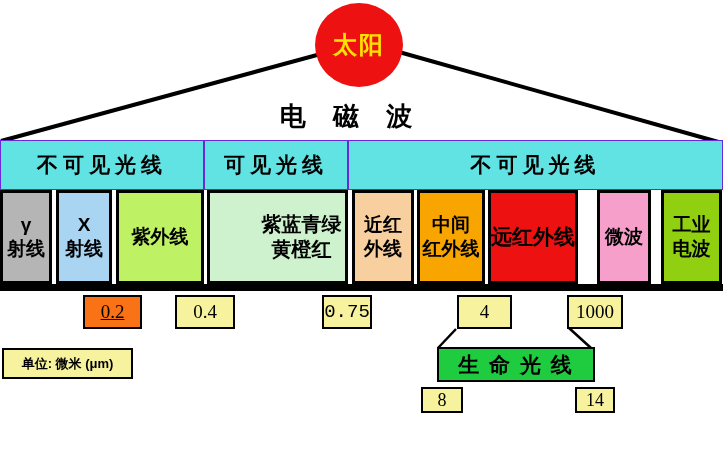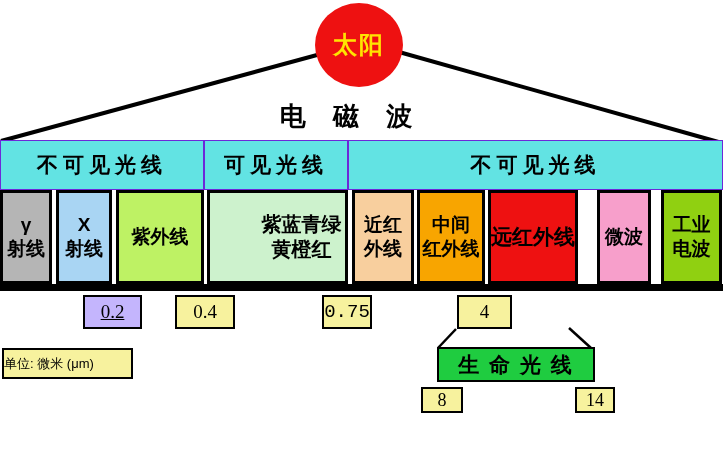--- a/index.html
+++ b/index.html
@@ -59,22 +59,22 @@
   }
   .m0{left:83px;width:59px;}
   .m1{left:175px;width:60px;}
   .m2{left:322px;width:50px;}
   .m3{left:457px;width:55px;}
   .m4{left:567px;width:56px;}
 
   
   .unit{
     position:absolute;left:2px;top:348px;width:131px;height:31px;box-sizing:border-box;
-    border:2px solid #000;display:flex;align-items:center;
-    font-size:13px;font-weight:normal;white-space:nowrap;
+    border:2px solid #000;display:flex;align-items:center;justify-content:center;
+    font-size:13px;font-weight:bold;white-space:nowrap;
   }
 
   
   .life{
     position:absolute;left:437px;top:347px;width:158px;height:35px;box-sizing:border-box;
     border:2px solid #000;display:flex;align-items:center;justify-content:center;
     font-size:21px;font-weight:bold;letter-spacing:2px;white-space:nowrap;
   }
   
   .range{
@@ -145,31 +145,34 @@
     <span>微波</span>
     <span></span>
   </div>
   <div class="band b8" style="background-color: rgb(144, 208, 17);">
     <span>工业</span>
     <span>电波</span>
   </div>
 
   <div class="baseline"></div>
 
-  <div class="marker m0" style="background-color: #c4b5fd; text-decoration: underline;">
+  <div class="marker m0" style="background-color: #f97316; text-decoration: underline;">
     <span>0.2</span>
   </div>
   <div class="marker m1" style="background-color: rgb(247, 242, 158);">
     <span>0.4</span>
   </div>
   <div class="marker m2" style="background-color: rgb(247, 242, 158); font-family: Liberation Mono, monospace;">
     <span>0.75</span>
   </div>
   <div class="marker m3" style="background-color: rgb(247, 242, 158);">
     <span>4</span>
+  </div>
+  <div class="marker m4" style="background-color: rgb(247, 242, 158);">
+    <span>1000</span>
   </div>
 
   <div class="unit" style="background-color: rgb(247, 242, 158);">
     <span>单位: 微米 (μm)</span>
   </div>
 
   <div class="life" style="background-color: rgb(31, 204, 64);">
     <span>生 命 光 线</span>
   </div>
   <div class="range r8" style="background-color: rgb(247, 242, 158);">

